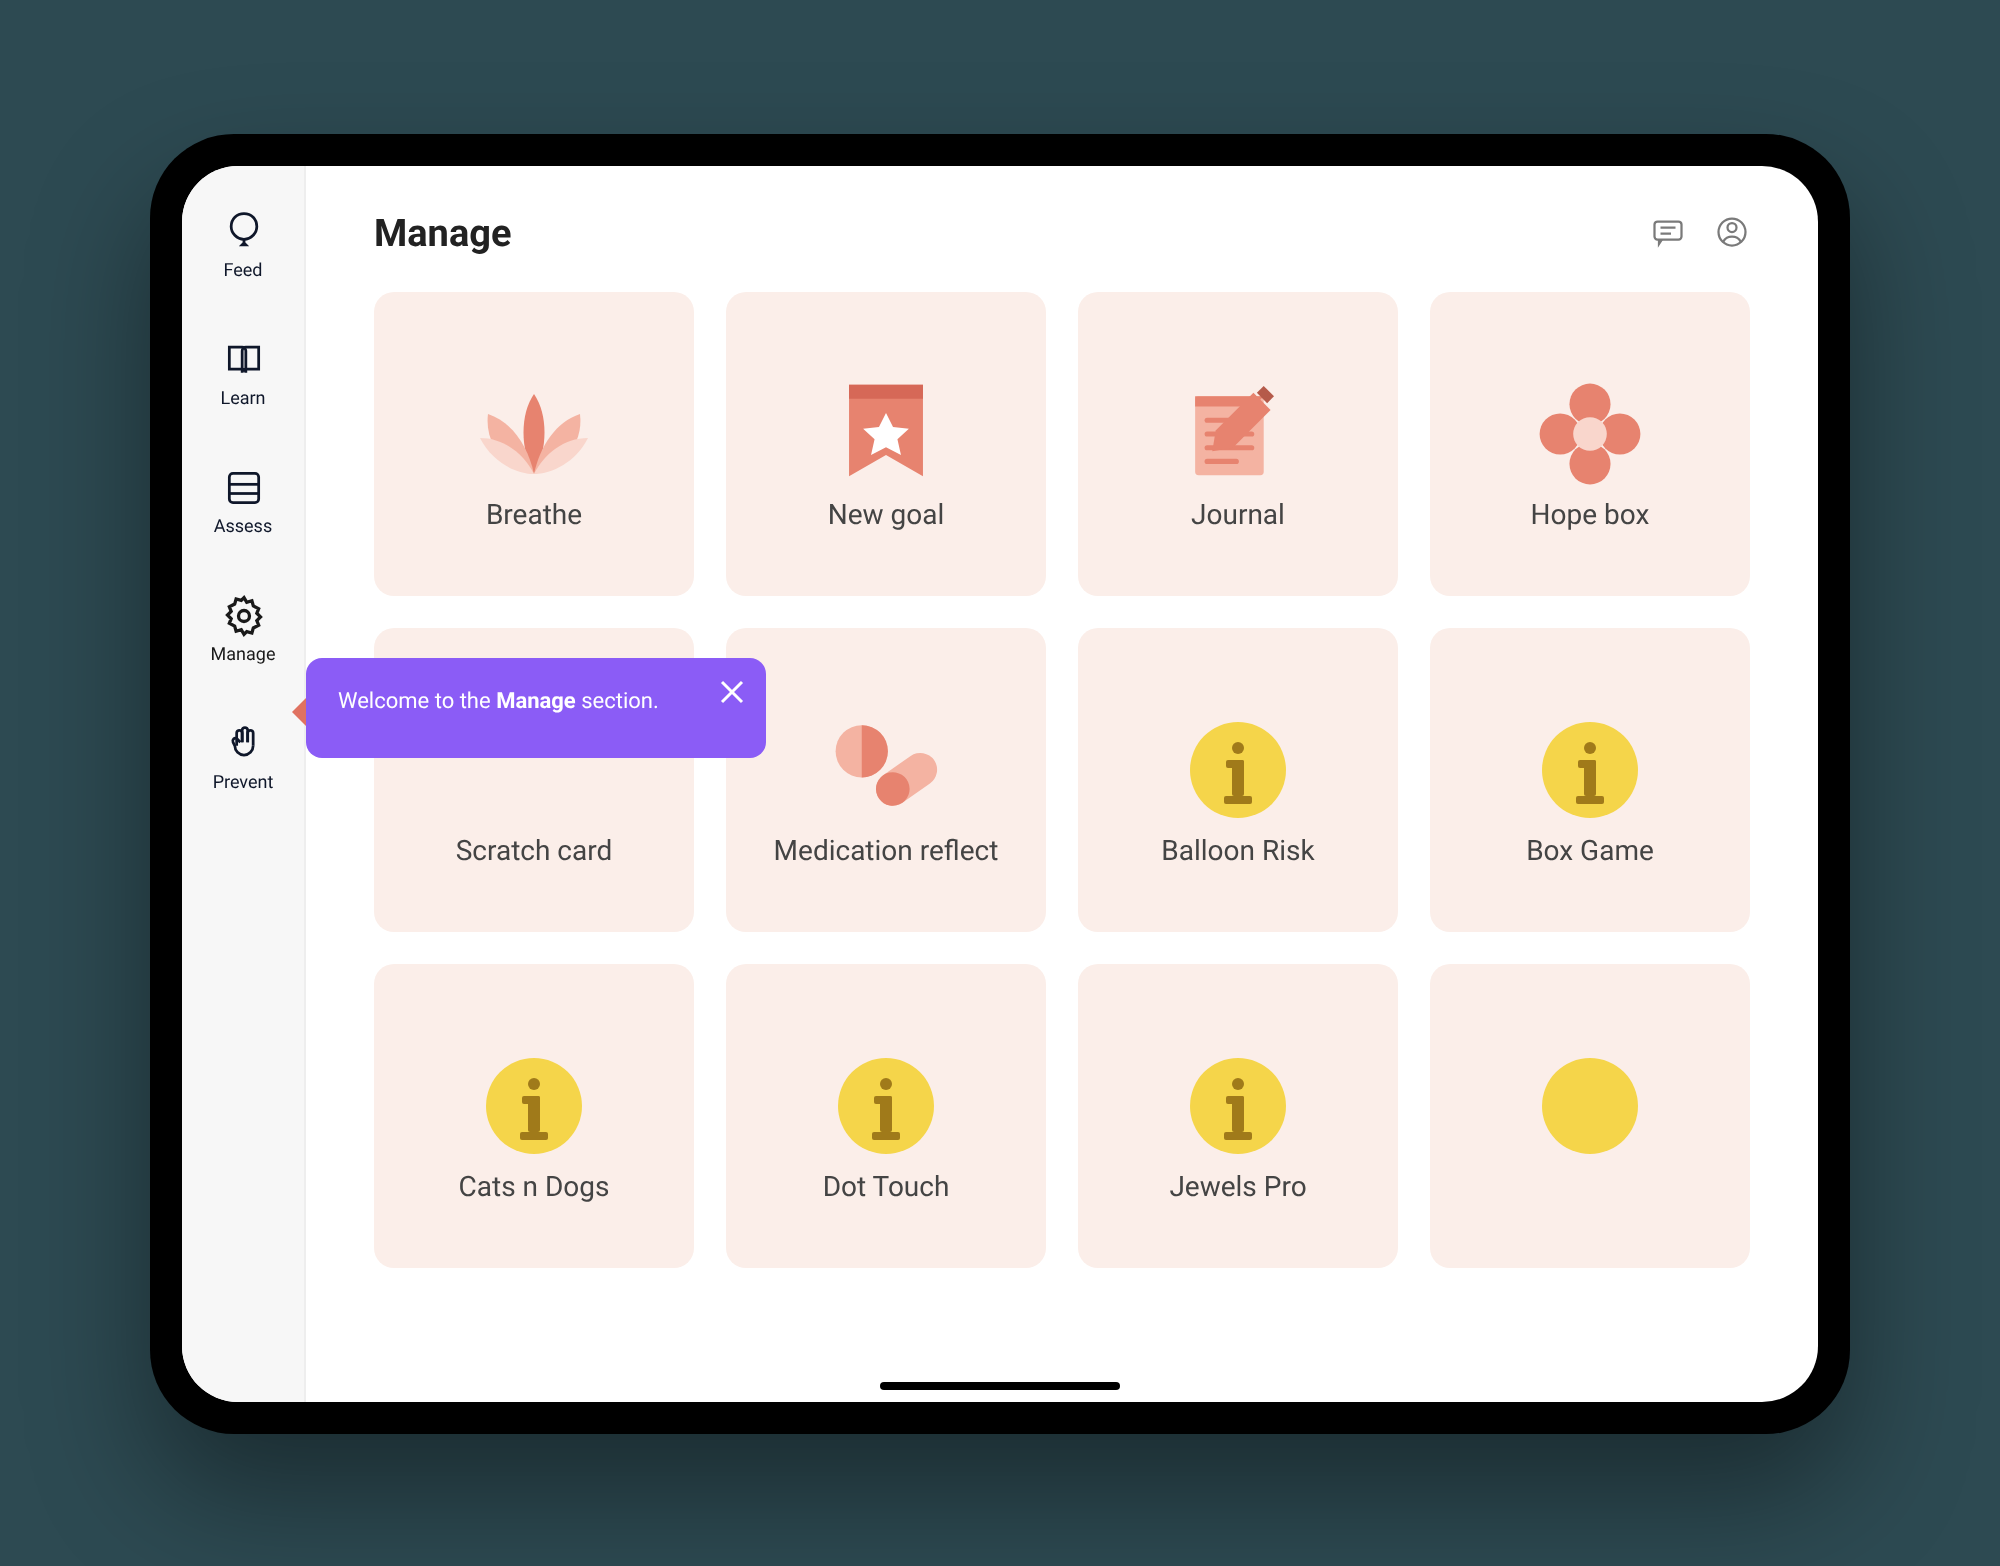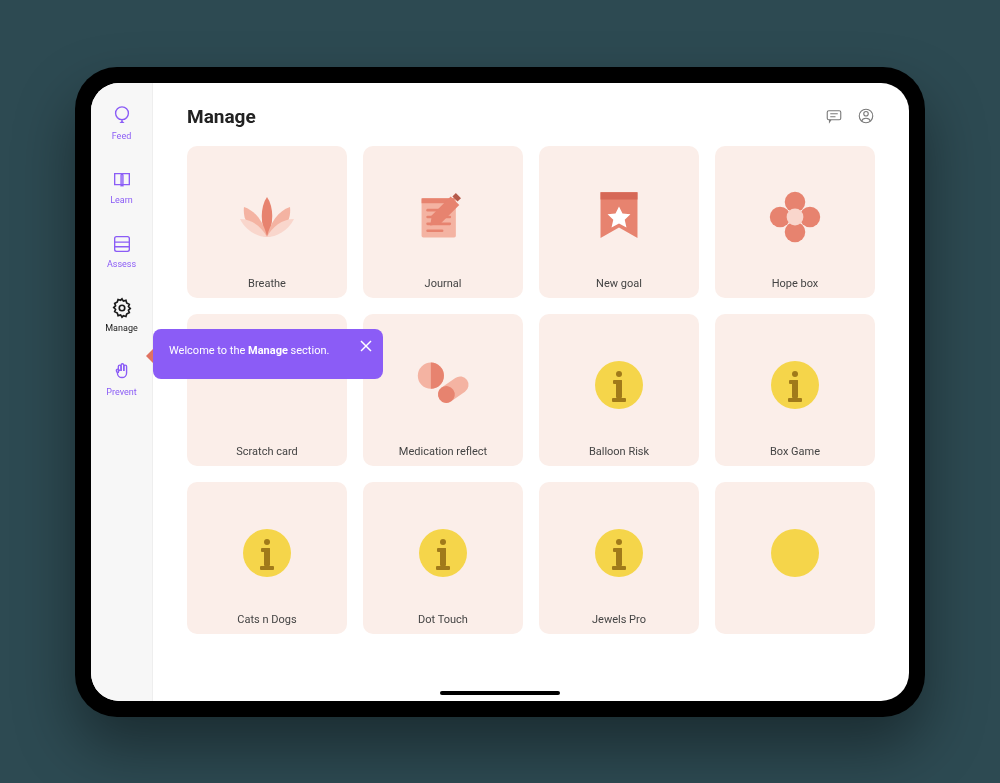--- a/index.html
+++ b/index.html
@@ -39,21 +39,21 @@
     align-items: center;
     padding-top: 22px;
     gap: 28px;
     border-right: 1px solid #eee;
   }
   .nav-item {
     display: flex;
     flex-direction: column;
     align-items: center;
     gap: 4px;
-    color: #8b5cf6;
+    color: #0f172a;
     cursor: pointer;
     width: 46px;
     text-align: center;
   }
   .nav-item svg { width: 22px; height: 22px; }
   .nav-item .nav-label { font-size: 9px; }
   .nav-item.active { color: #1a1a1a; }
   .nav-item.active svg { stroke: #1a1a1a; fill:none; }
   .main {
     flex: 1;
@@ -94,24 +94,24 @@
     height: 152px;
     display: flex;
     flex-direction: column;
     align-items: center;
     justify-content: center;
     gap: 22px;
     cursor: pointer;
     position: relative;
   }
   .card-label {
-    font-size: 11px;
+    font-size: 14px;
     color: #444;
     position: absolute;
-    bottom: 8px;
+    bottom: 32px;
     text-align: center;
   }
   .card-icon {
     width: 70px;
     height: 70px;
     display:flex;
     align-items:center;
     justify-content:center;
     margin-top: -10px;
   }
@@ -252,47 +252,47 @@
                 <path d="M35 50 C48 48 60 36 58 20 C46 24 38 36 35 50Z" fill="#f4b3a2"></path>
                 <path d="M35 50 C26 50 14 44 8 32 C20 32 30 40 35 50Z" fill="#f9d6cc"></path>
                 <path d="M35 50 C44 50 56 44 62 32 C50 32 40 40 35 50Z" fill="#f9d6cc"></path>
               </svg>
             </div>
             <div class="card-label">Breathe</div>
           </div>
 
           <div class="card">
             <div class="card-icon">
+              <svg viewBox="0 0 50 60" width="44" height="56">
+                <path d="M4 2 h42 v52 l-21 -12 -21 12 z" fill="#e7836f"></path>
+                <path d="M4 2 h42 v8 h-42z" fill="#d66857"></path>
+                <path d="M25 18 l4 8 9 1 -6.5 6 2 9 -8.5-4.5 -8.5 4.5 2-9 -6.5-6 9-1z" fill="#fff"></path>
+              </svg>
+            </div>
+            <div class="card-label">New goal</div>
+          </div>
+
+          <div class="card">
+            <div class="card-icon">
               <svg viewBox="0 0 70 60" width="60" height="60">
                 <rect x="10" y="8" width="40" height="46" rx="2" fill="#f4b3a2"></rect>
                 <path d="M10 8 h40 l-6 6 h-34z" fill="#e7836f"></path>
                 <line x1="17" y1="22" x2="43" y2="22" stroke="#e7836f" stroke-width="3" stroke-linecap="round"></line>
                 <line x1="17" y1="30" x2="43" y2="30" stroke="#e7836f" stroke-width="3" stroke-linecap="round"></line>
                 <line x1="17" y1="38" x2="43" y2="38" stroke="#e7836f" stroke-width="3" stroke-linecap="round"></line>
                 <line x1="17" y1="46" x2="34" y2="46" stroke="#e7836f" stroke-width="3" stroke-linecap="round"></line>
                 <path d="M44 6 l10 10 -22 22 -12 2 2-12z" fill="#e7836f"></path>
                 <path d="M50 2 l6 6 -4 4 -6-6z" fill="#b55a4a"></path>
               </svg>
             </div>
             <div class="card-label">Journal</div>
           </div>
 
           <div class="card">
             <div class="card-icon">
-              <svg viewBox="0 0 50 60" width="44" height="56">
-                <path d="M4 2 h42 v52 l-21 -12 -21 12 z" fill="#e7836f"></path>
-                <path d="M4 2 h42 v8 h-42z" fill="#d66857"></path>
-                <path d="M25 18 l4 8 9 1 -6.5 6 2 9 -8.5-4.5 -8.5 4.5 2-9 -6.5-6 9-1z" fill="#fff"></path>
-              </svg>
-            </div>
-            <div class="card-label">New goal</div>
-          </div>
-
-          <div class="card">
-            <div class="card-icon">
               <svg viewBox="0 0 60 60" width="56" height="56">
                 <circle cx="30" cy="14" r="11" fill="#e7836f"></circle>
                 <circle cx="46" cy="30" r="11" fill="#e7836f"></circle>
                 <circle cx="30" cy="46" r="11" fill="#e7836f"></circle>
                 <circle cx="14" cy="30" r="11" fill="#e7836f"></circle>
                 <circle cx="30" cy="30" r="9" fill="#f9d6cc"></circle>
               </svg>
             </div>
             <div class="card-label">Hope box</div>
           </div>

